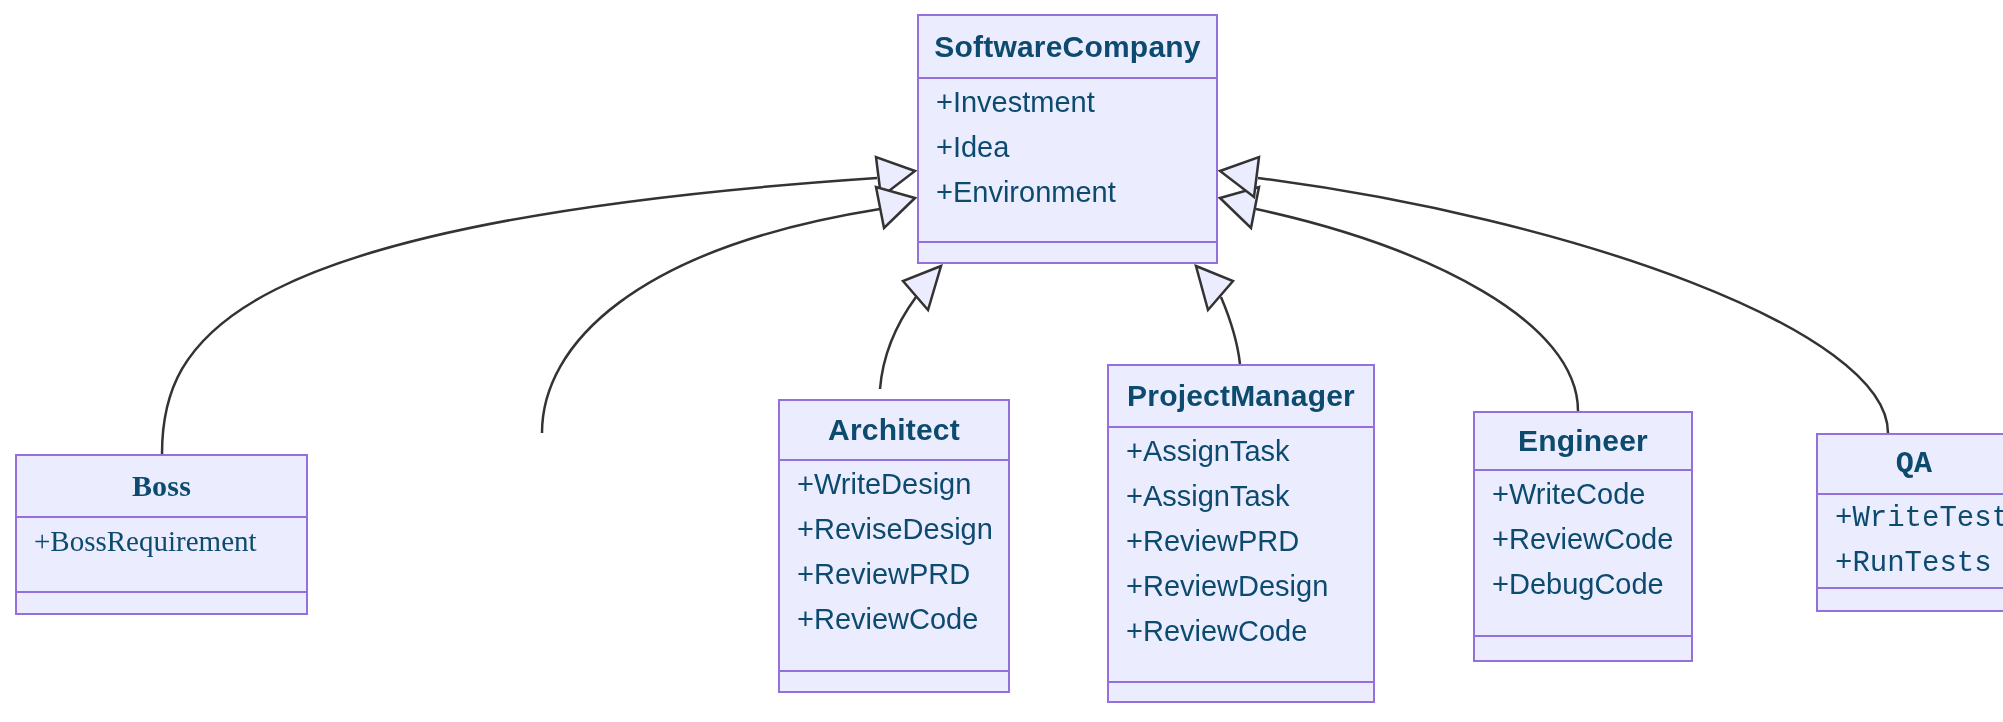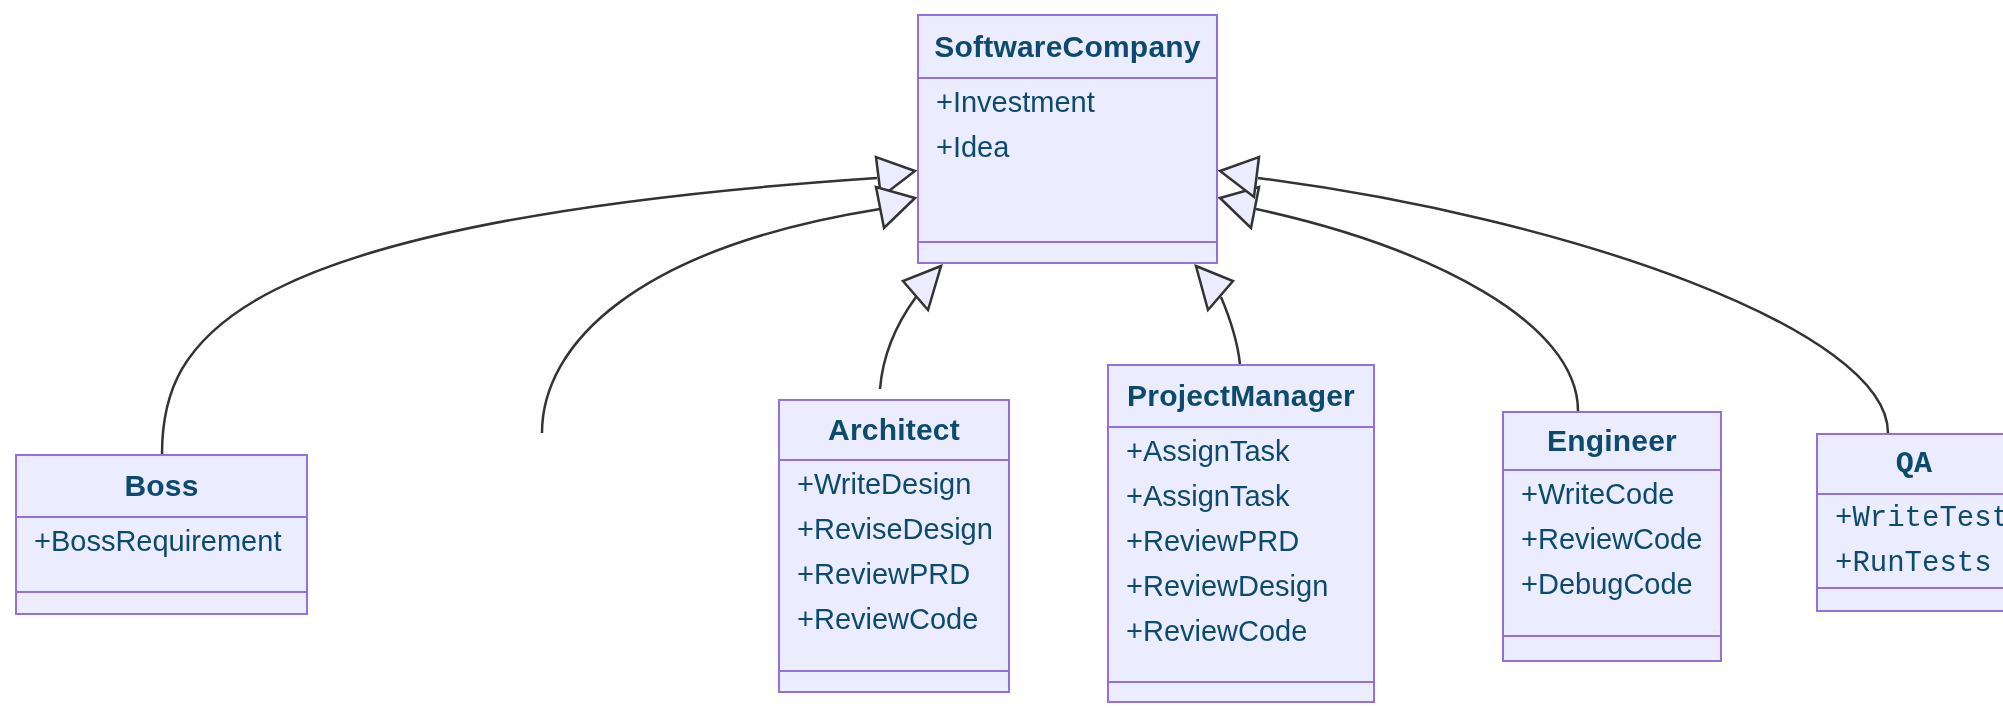--- a/index.html
+++ b/index.html
@@ -90,25 +90,26 @@
 
     <path class="edge" d="M 1888 433 C 1888 330, 1570 218, 1258 178"></path>
     <polygon class="arrowhead" points="1220,171 1259,157 1254,197"></polygon>
   </svg>
 
   <div class="class-box" style="left:917px; top:14px; width:301px; height:250px;">
     <div class="cls-title" style="height:63px">SoftwareCompany</div>
     <div class="cls-attrs">
       <div class="attr">+Investment</div>
       <div class="attr">+Idea</div>
+      <div class="attr">+Environment</div>
     </div>
     <div class="cls-methods" style="height:21px"></div>
   </div>
 
-  <div class="class-box" style="left:15px; top:454px; width:293px; height:161px;">
+  <div class="class-box" style="left:15px; top:454px; width:293px; height:161px;font-family:Liberation Serif, serif;">
     <div class="cls-title" style="height:62px">Boss</div>
     <div class="cls-attrs">
       <div class="attr">+BossRequirement</div>
     </div>
     <div class="cls-methods" style="height:22px"></div>
   </div>
 
 
   <div class="class-box" style="left:778px; top:399px; width:232px; height:294px;">
     <div class="cls-title" style="height:60px">Architect</div>
@@ -126,21 +127,21 @@
     <div class="cls-attrs">
       <div class="attr">+AssignTask</div>
       <div class="attr">+AssignTask</div>
       <div class="attr">+ReviewPRD</div>
       <div class="attr">+ReviewDesign</div>
       <div class="attr">+ReviewCode</div>
     </div>
     <div class="cls-methods" style="height:20px"></div>
   </div>
 
-  <div class="class-box" style="left:1473px; top:411px; width:220px; height:251px;margin-left:29px;">
+  <div class="class-box" style="left:1473px; top:411px; width:220px; height:251px;">
     <div class="cls-title" style="height:58px">Engineer</div>
     <div class="cls-attrs">
       <div class="attr">+WriteCode</div>
       <div class="attr">+ReviewCode</div>
       <div class="attr">+DebugCode</div>
     </div>
     <div class="cls-methods" style="height:25px"></div>
   </div>
 
   <div class="class-box" style="left:1816px; top:433px; width:196px; height:179px;font-family:Liberation Mono, monospace;">

